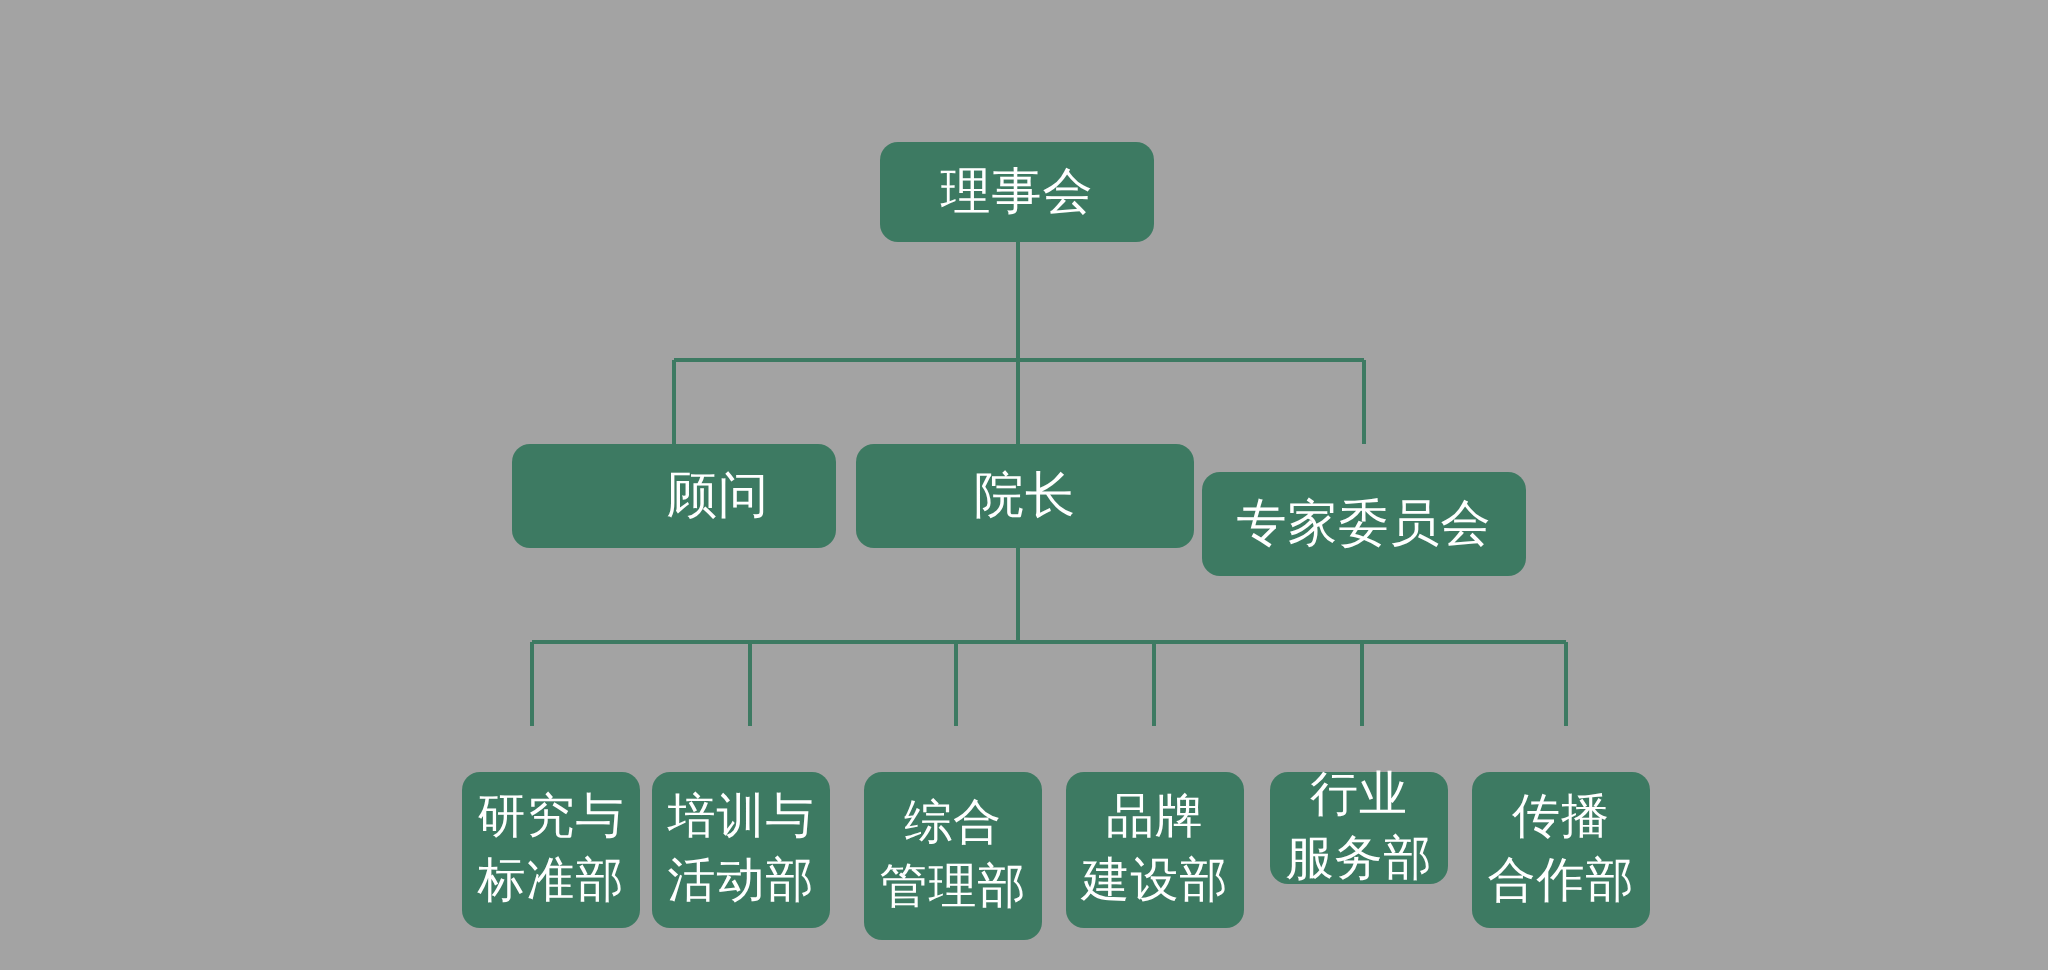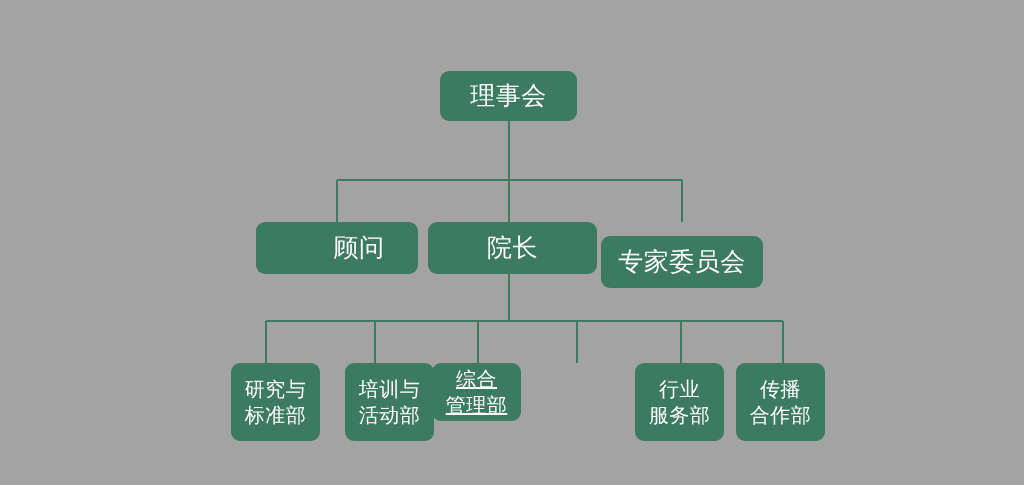--- a/index.html
+++ b/index.html
@@ -41,22 +41,23 @@
     font-family: "DejaVu Serif", "Liberation Serif", serif;
     white-space: pre-line;
   }
   .node-root {
     font-size: 25px;
   }
   .node-mid {
     font-size: 25px;
   }
   .node-leaf {
-    font-size: 20px;
+    font-size: 24px;
     line-height: 1.32;
+    margin-top: 23px;
   }
 </style>
 </head>
 <body>
 
 <div id="chart-canvas">
 
   <svg id="connector-layer" viewBox="0 0 1024 485" width="1024" height="485" xmlns="http://www.w3.org/2000/svg">
     <g stroke="#3d7a62" stroke-width="2" fill="none" shape-rendering="crispEdges">
 
@@ -77,22 +78,24 @@
   </svg>
 
   <div class="node node-root" style="left:440px; top:71px; width:137px; height:50px;">理事会</div>
 
   <div class="node node-mid" style="left:256px; top:222px; width:162px; height:52px;padding-left:44px;">顾问</div>
   <div class="node node-mid" style="left:428px; top:222px; width:169px; height:52px;">院长</div>
   <div class="node node-mid" style="left:601px; top:236px; width:162px; height:52px;">专家委员会</div>
 
   <div class="node node-leaf" style="left:231px; top:363px; width:89px; height:78px;">研究与
 标准部</div>
-  <div class="node node-leaf" style="left:345px; top:363px; width:89px; height:78px;">培训与
+  <div class="node node-leaf" style="left:326px; top:363px; width:89px; height:78px;">培训与
 活动部</div>
-  <div class="node node-leaf" style="left:432px; top:363px; width:89px; height:58px;text-decoration:underline;">综合
+  <div class="node node-leaf" style="left:432px; top:363px; width:89px; height:84px;">综合
 管理部</div>
-  <div class="node node-leaf" style="left:635px; top:363px; width:89px; height:78px;">行业
+  <div class="node node-leaf" style="left:533px; top:363px; width:89px; height:78px;">品牌
+建设部</div>
+  <div class="node node-leaf" style="left:635px; top:363px; width:89px; height:56px;">行业
 服务部</div>
   <div class="node node-leaf" style="left:736px; top:363px; width:89px; height:78px;">传播
 合作部</div>
 
 </div>
 
 </body></html>

